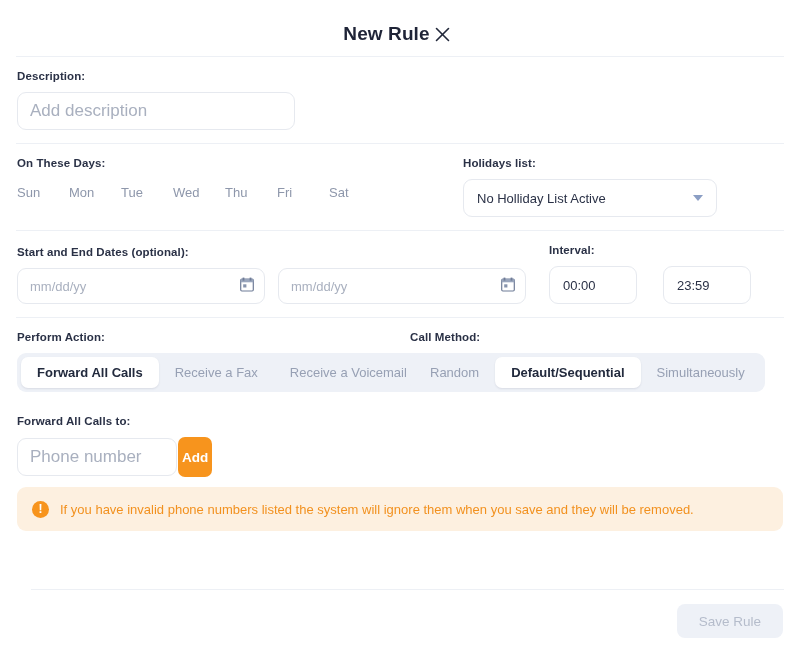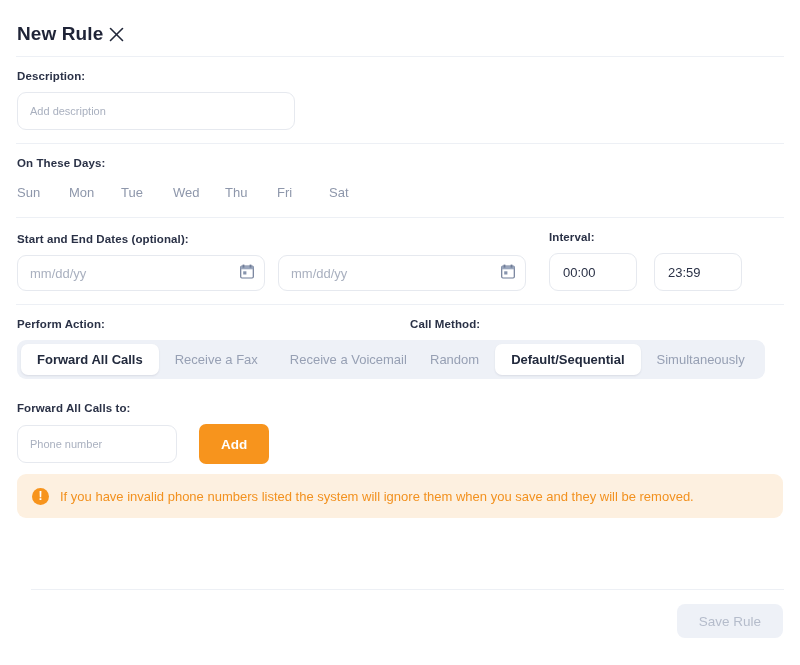--- a/index.html
+++ b/index.html
@@ -13,21 +13,21 @@
     overflow: hidden;
   }
 
   .dialog { width: 800px; height: 665px; position: relative; background:#fff; }
 
   
   .header {
     height: 56px;
     display: flex;
     align-items: center;
-    justify-content: flex-start;
+    justify-content: center;
     padding: 12px 18px 0 17px;
   }
   .title {
     font-size: 19px;
     font-weight: 600;
     letter-spacing: .1px;
     color: #1f2437;
   }
   .close-btn {
     width: 26px; height: 26px;
@@ -56,21 +56,21 @@
     margin-bottom: 10px;
     display: block;
   }
 
   .txt-input {
     height: 36px;
     border: 1px solid #e6e9ef;
     border-radius: 9px;
     background: #fff;
     font-family: "Liberation Sans", sans-serif;
-    font-size: 11px;
+    font-size: 17px;
     color: #2a3146;
     padding: 18px 12px;
     outline: none;
   }
   .txt-input::placeholder { color: #a9b0bf; }
 
   
   .desc-input { width: 278px; }
 
   
@@ -124,21 +124,21 @@
     display: flex;
     align-items: center;
     padding: 0 12px;
     font-size: 13px;
     color: #a9b0bf;
     background: #fff;
     cursor: text;
   }
   .cal-icon { position: absolute; right: 10px; top: 50%; transform: translateY(-50%); }
   .interval-group { margin-left: 10px; }
-  .interval-fields { display: flex; gap: 17px; }
+  .interval-fields { display: flex; gap: 26px; }
   .time-input {
     width: 88px; height: 38px;
     border: 1px solid #e6e9ef;
     border-radius: 9px;
     display: flex; align-items: center;
     padding: 0 13px;
     font-size: 13px;
     color: #2a3146;
     background: #fff;
     cursor: text;
@@ -168,29 +168,29 @@
     background: #ffffff;
     color: #222a3d;
     font-weight: 700;
     box-shadow: 0 1px 2px rgba(30,40,70,.10);
   }
 
   
   .fwd-row { display: flex; align-items: center; }
   .phone-input { width: 160px; height: 32px; }
   .add-btn {
-    margin-left: 22px;
+    margin-left: 1px;
     background: #f7941d;
     color: #ffffff;
     font-size: 13.5px;
     font-weight: 600;
     border: none;
     border-radius: 7px;
     height: 40px;
-    padding: 0 22px;
+    padding: 0 4px;
     cursor: pointer;
     font-family: "Liberation Sans", sans-serif;
   }
 
   
   .warning {
     margin: 0 17px;
     background: #fdf0e0;
     border-radius: 9px;
     height: 44px;
@@ -269,20 +269,27 @@
       <div class="days-col">
         <label class="field-label">On These Days:</label>
         <div class="days-list">
           <span class="day">Sun</span>
           <span class="day">Mon</span>
           <span class="day">Tue</span>
           <span class="day">Wed</span>
           <span class="day">Thu</span>
           <span class="day">Fri</span>
           <span class="day">Sat</span>
+        </div>
+      </div>
+      <div class="holiday-col">
+        <label class="field-label">Holidays list:</label>
+        <div class="select-box">
+          <span>No Holliday List Active</span>
+          <span class="caret"></span>
         </div>
       </div>
     </div>
   </div>
   <div class="divider"></div>
 
   <div class="section">
     <div class="dates-row">
       <div>
         <label class="field-label">Start and End Dates (optional):</label>

